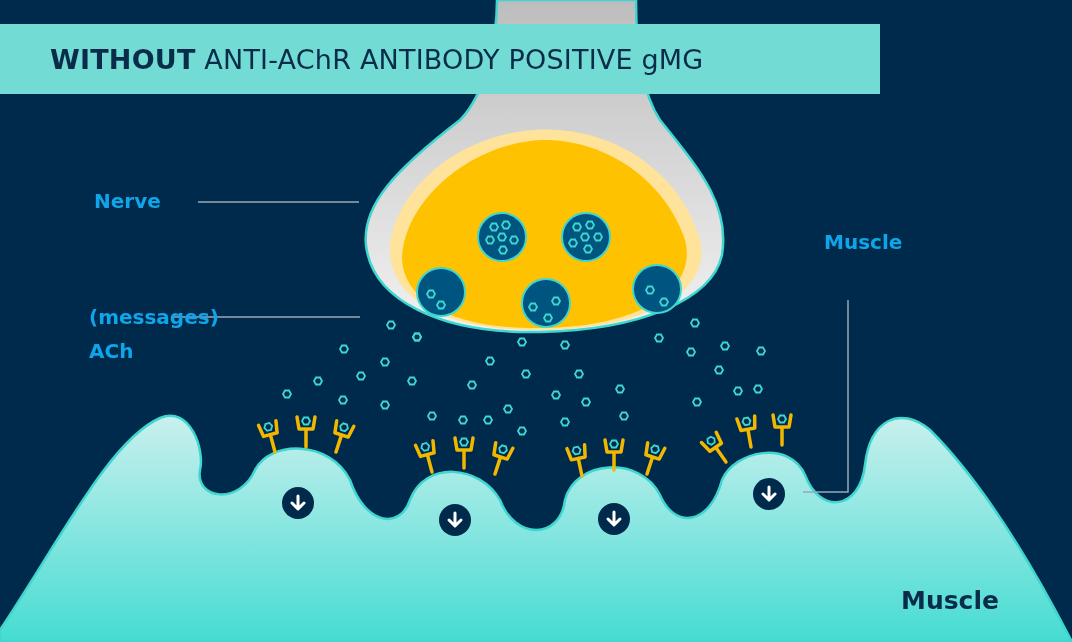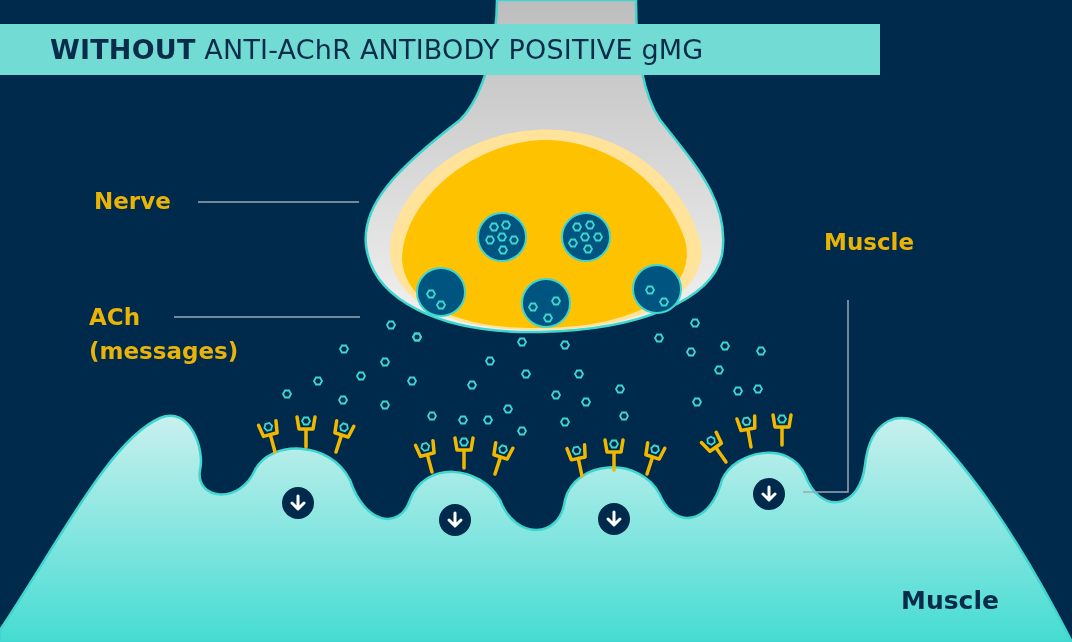--- a/index.html
+++ b/index.html
@@ -1,21 +1,21 @@
 <!DOCTYPE html>
 <html><head>
 <meta charset="utf-8">
 <style>
   html, body { margin:0; padding:0; }
   body { width:1072px; height:642px; overflow:hidden; background:#002a4c; font-family:"DejaVu Sans", sans-serif; position:relative; }
   #stage { position:absolute; left:0; top:0; width:1072px; height:642px; }
-  .banner { position:absolute; left:0; top:24px; width:880px; height:51px; background:#72dcd4; display:flex; align-items:center; }
+  .banner { position:absolute; left:0; top:24px; width:880px; height:70px; background:#72dcd4; display:flex; align-items:center; }
   .banner-text { margin-left:50px; font-size:27px; color:#0a2c4a; letter-spacing:0.2px; white-space:nowrap; }
   .banner-text b { font-weight:bold; }
-  .label { position:absolute; color:#eab308; font-weight:bold; font-size:23px; line-height:34px; white-space:nowrap; }
+  .label { position:absolute; color:#0ea5e9; font-weight:bold; font-size:20px; line-height:34px; white-space:nowrap; }
   .muscle-label { position:absolute; left:901px; top:586px; color:#0a2c4a; font-weight:bold; font-size:25px; }
   .arrow-btn { position:absolute; width:32px; height:32px; border-radius:50%; background:#002a4c; display:flex; align-items:center; justify-content:center; }
 </style>
 </head>
 <body>
 
 <svg id="stage" width="1072" height="642" viewBox="0 0 1072 642" xmlns="http://www.w3.org/2000/svg">
   <defs>
     <linearGradient id="nerveGrad" x1="0" y1="0" x2="0" y2="1">
       <stop offset="0" stop-color="#bdbdbd"></stop>
@@ -141,22 +141,22 @@
 </svg>
 
 <div class="banner">
   <div class="banner-text">
     <b>WITHOUT</b><span> ANTI-AChR ANTIBODY POSITIVE gMG</span>
   </div>
 </div>
 
 <div class="label" style="left:94px;top:184px;">Nerve</div>
 <div class="label" style="left:89px;top:300px;">
+  <div>(messages)</div>
   <div>ACh</div>
-  <div>(messages)</div>
 </div>
 <div class="label" style="left:824px;top:225px;">
   <div>Muscle</div>
 </div>
 <div class="muscle-label">Muscle</div>
 
 <div class="arrow-btn" style="left:282px;top:487px;">
   <svg width="18" height="18" viewBox="0 0 18 18">
       <path d="M9,2 V14 M3,9 L9,15 L15,9" stroke="#fff" stroke-width="3" fill="none" stroke-linecap="round" stroke-linejoin="round"></path>
     </svg>

